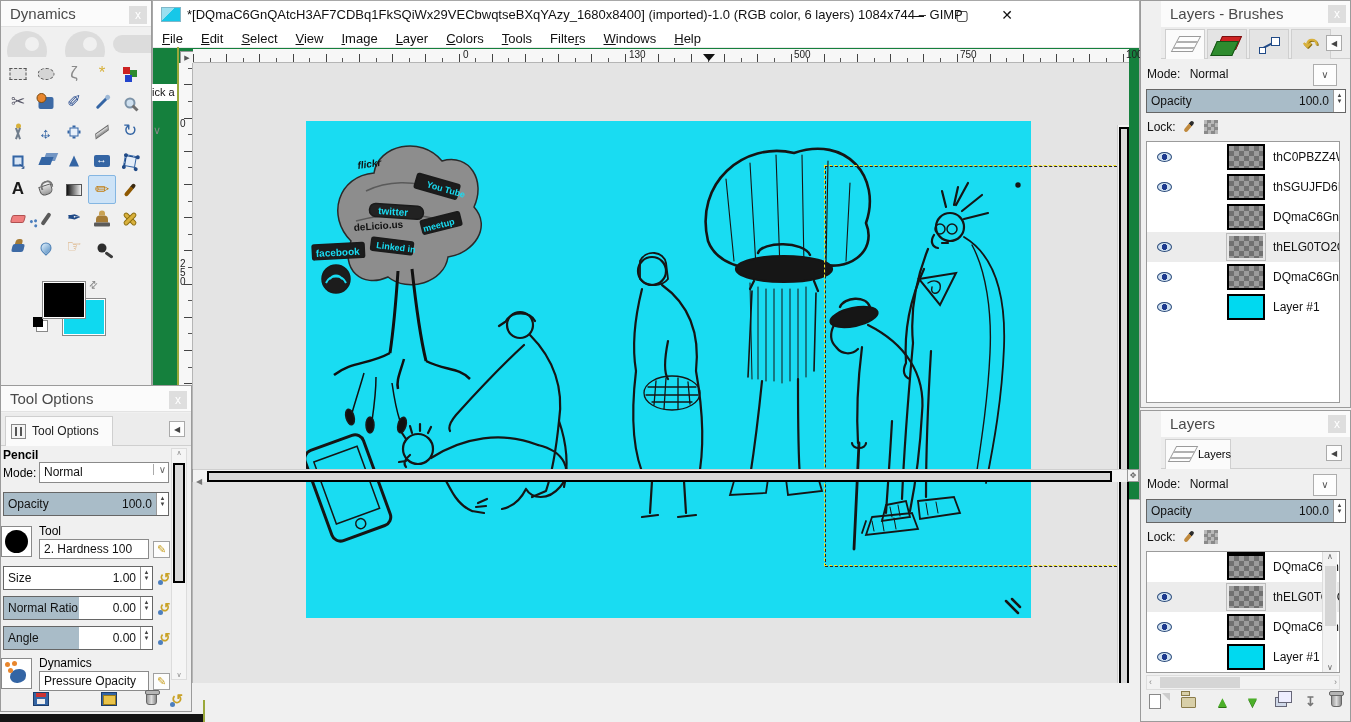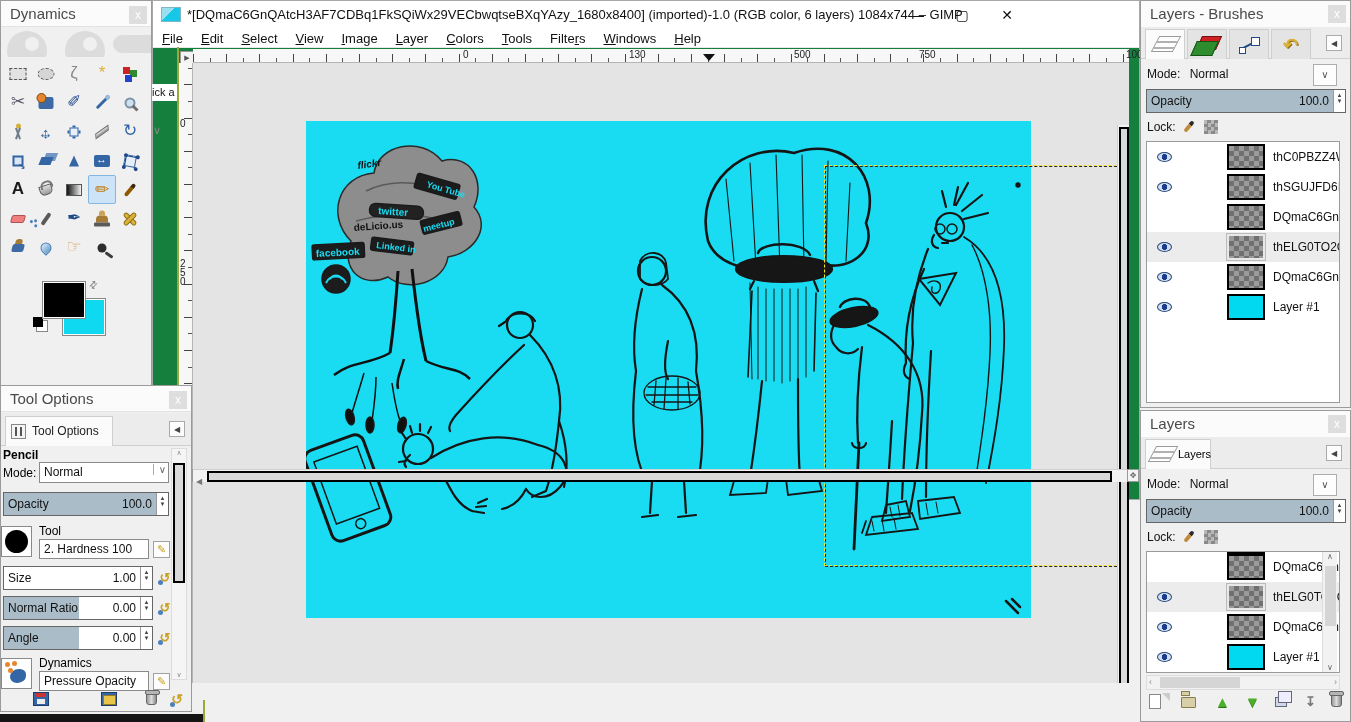--- a/index.html
+++ b/index.html
@@ -144,21 +144,21 @@
   .tb-icon { position:absolute; top:1px; width:16px; height:14px; }
   .icon-floppy { background:#3465a4; border:1px solid #1d3d6b; }
   .icon-floppy::after { content:""; position:absolute; left:2px; top:0px; width:10px; height:4px; background:#c33; }
   .icon-floppy::before { content:""; position:absolute; left:3px; bottom:1px; width:8px; height:5px; background:#eee; z-index:1; }
   .icon-folderfloppy { background:#3465a4; border:1px solid #1d3d6b; }
   .icon-folderfloppy::after { content:""; position:absolute; left:1px; top:2px; width:11px; height:8px; background:#e9c34a; border:1px solid #9a7b1a; }
   .icon-trash { width:11px; height:13px; background:linear-gradient(90deg,#9a9a9a,#dcdcdc,#8a8a8a); border:1px solid #666; border-radius:2px 2px 3px 3px; }
   .icon-trash::after { content:""; position:absolute; left:-2px; top:-3px; width:13px; height:3px; background:#b5b5b5; border:1px solid #666; border-radius:2px; }
   .gold-reset { color:#c9a227; font-weight:bold; font-size:14px; }
   
-  .panel { position:absolute; left:1140px; width:211px; background:#f0f0f0; border:1px solid #9b9b9b; z-index:4; }
+  .panel { position:absolute; left:1140px; width:211px; background:#f0f0f0; border:1px solid #9b9b9b; z-index:4;padding-left:20px; }
   #panel-top { top:0; height:408px; }
   #panel-bottom { top:410px; height:312px; }
   .ptitle { height:26px; background:#fbfbfb; color:#4a4a4a; font-size:15px; line-height:26px; padding-left:9px; position:relative; }
   .ptabs { position:relative; height:32px; background:#ececec; border-bottom:1px solid #cfcfcf; }
   .ptab { position:absolute; top:2px; height:30px; background:#fbfbfb; border:1px solid #cfcfcf; border-bottom:none; }
   .tab-ico { position:absolute; width:26px; height:20px; top:6px; }
   .ico-stack { background:repeating-linear-gradient(180deg,#fdfdfd 0 4px,#b0b0b0 4px 6px); border:1px solid #9a9a9a; transform:skewX(-28deg); width:22px; height:16px; }
   .ico-sheets { width:20px; height:14px; background:#cc2222; border:1px solid #7a1010; transform:skewX(-24deg); }
   .ico-sheets::after { content:""; position:absolute; left:-4px; top:4px; width:20px; height:13px; background:#2e8b2e; border:1px solid #145214; }
   .ico-path { width:22px; height:16px; }
@@ -210,21 +210,21 @@
     <div class="winctl" style="right:110px;">✕</div>
   </div>
   <div id="menubar"><span class="menu-item"><u>F</u>ile</span><span class="menu-item"><u>E</u>dit</span><span class="menu-item"><u>S</u>elect</span><span class="menu-item"><u>V</u>iew</span><span class="menu-item"><u>I</u>mage</span><span class="menu-item"><u>L</u>ayer</span><span class="menu-item"><u>C</u>olors</span><span class="menu-item"><u>T</u>ools</span><span class="menu-item">Filte<u>r</u>s</span><span class="menu-item"><u>W</u>indows</span><span class="menu-item"><u>H</u>elp</span></div>
 
   <div id="ruler-corner">▶</div>
   <div id="ruler-top">
     <div id="ruler-pointer" style="left: 510px;"></div>
   <span class="rlabel" style="left: 270px;">0</span>
       <span class="rlabel" style="left: 436px;">130</span>
       <span class="rlabel" style="left: 601px;">500</span>
-      <span class="rlabel" style="left: 726px;">750</span>
+      <span class="rlabel" style="left: 767px;">750</span>
       <span class="rlabel" style="left: 933px;">1000</span>
     </div>
   <div id="ruler-left">
       <span class="rlabel-v" style="top: 56px;">0</span>
       <span class="rlabel-v" style="top: 196px;">2<br>5<br>0</span>
     </div>
 
   <div id="canvas-area">
 
     <svg id="image-svg" width="725" height="497" viewBox="0 0 725 497">

